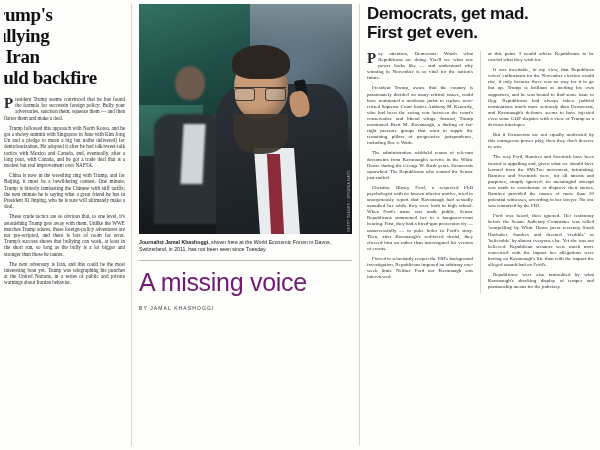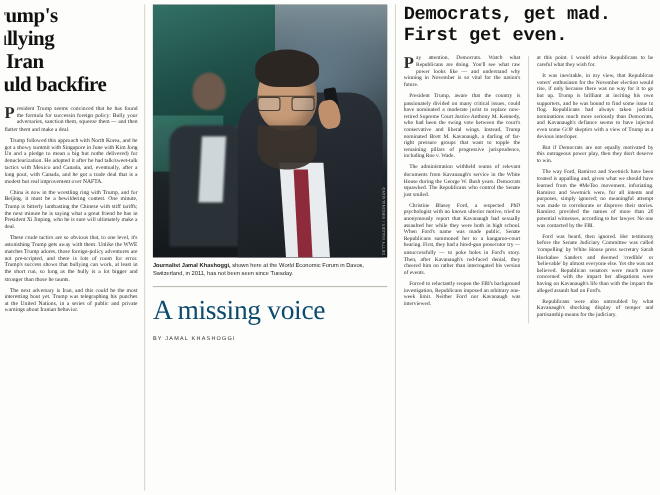--- a/index.html
+++ b/index.html
@@ -249,45 +249,45 @@
     margin: 5px 0 0 0;
     color: #222;
   }
   .caption b { font-weight: bold; }
   .rule-thin {
     border: none;
     border-top: 1px solid #bdb9b0;
     margin: 7px 0 8px 0;
   }
   .headline-mid {
-    font-family: Liberation Serif, serif;
+    font-family: Liberation Sans, sans-serif;
     font-size: 25px;
     line-height: 27px;
     font-weight: normal;
     margin: 0 0 9px 0;
-    color: #0c4a6e;
+    color: #701a75;
     letter-spacing: -0.3px;
   }
   .byline {
     font-family: "Liberation Sans", sans-serif;
     font-size: 5px;
     letter-spacing: 1.1px;
     color: #333;
     margin: 0 0 6px 0;
   }
 
   
   .col-right {
     flex: 1 1 auto;
     padding-left: 7px;
     box-sizing: border-box;
     overflow: hidden;
   }
   .headline-right {
-    font-family: Liberation Mono, monospace;
+    font-family: Liberation Sans, sans-serif;
     font-weight: bold;
     font-size: 17px;
     line-height: 19px;
     letter-spacing: -0.3px;
     margin: 0 0 9px 0;
     color: #111;
   }
   .headline-right .hl-line { display: block; }
   .right-cols {
     display: flex;

